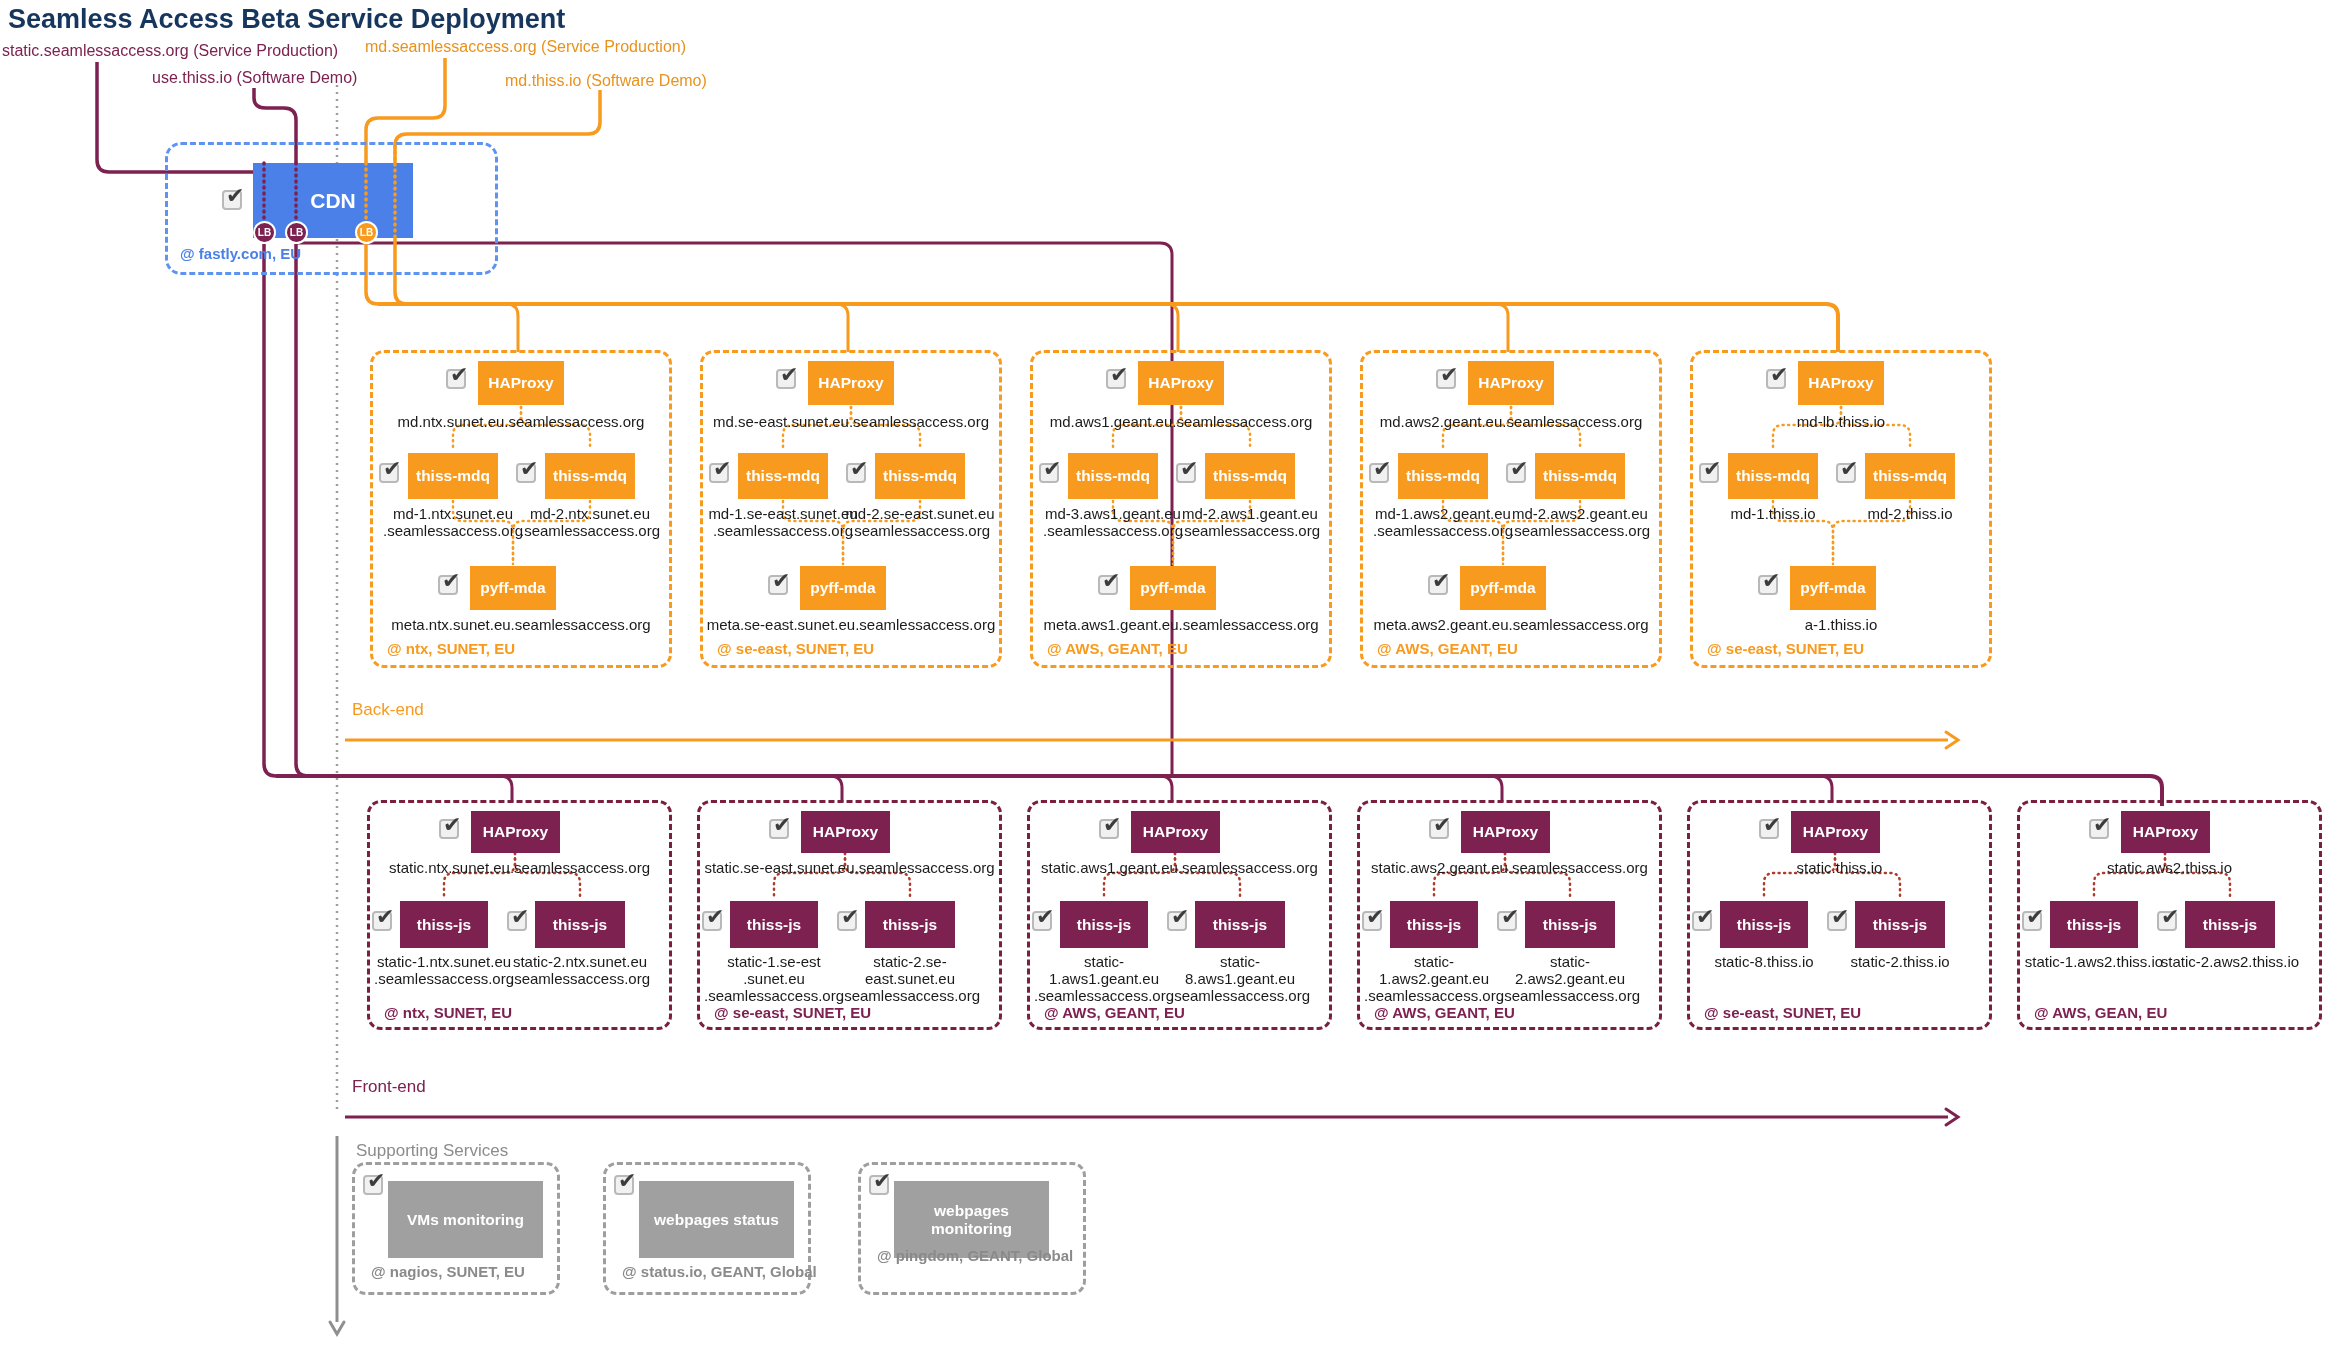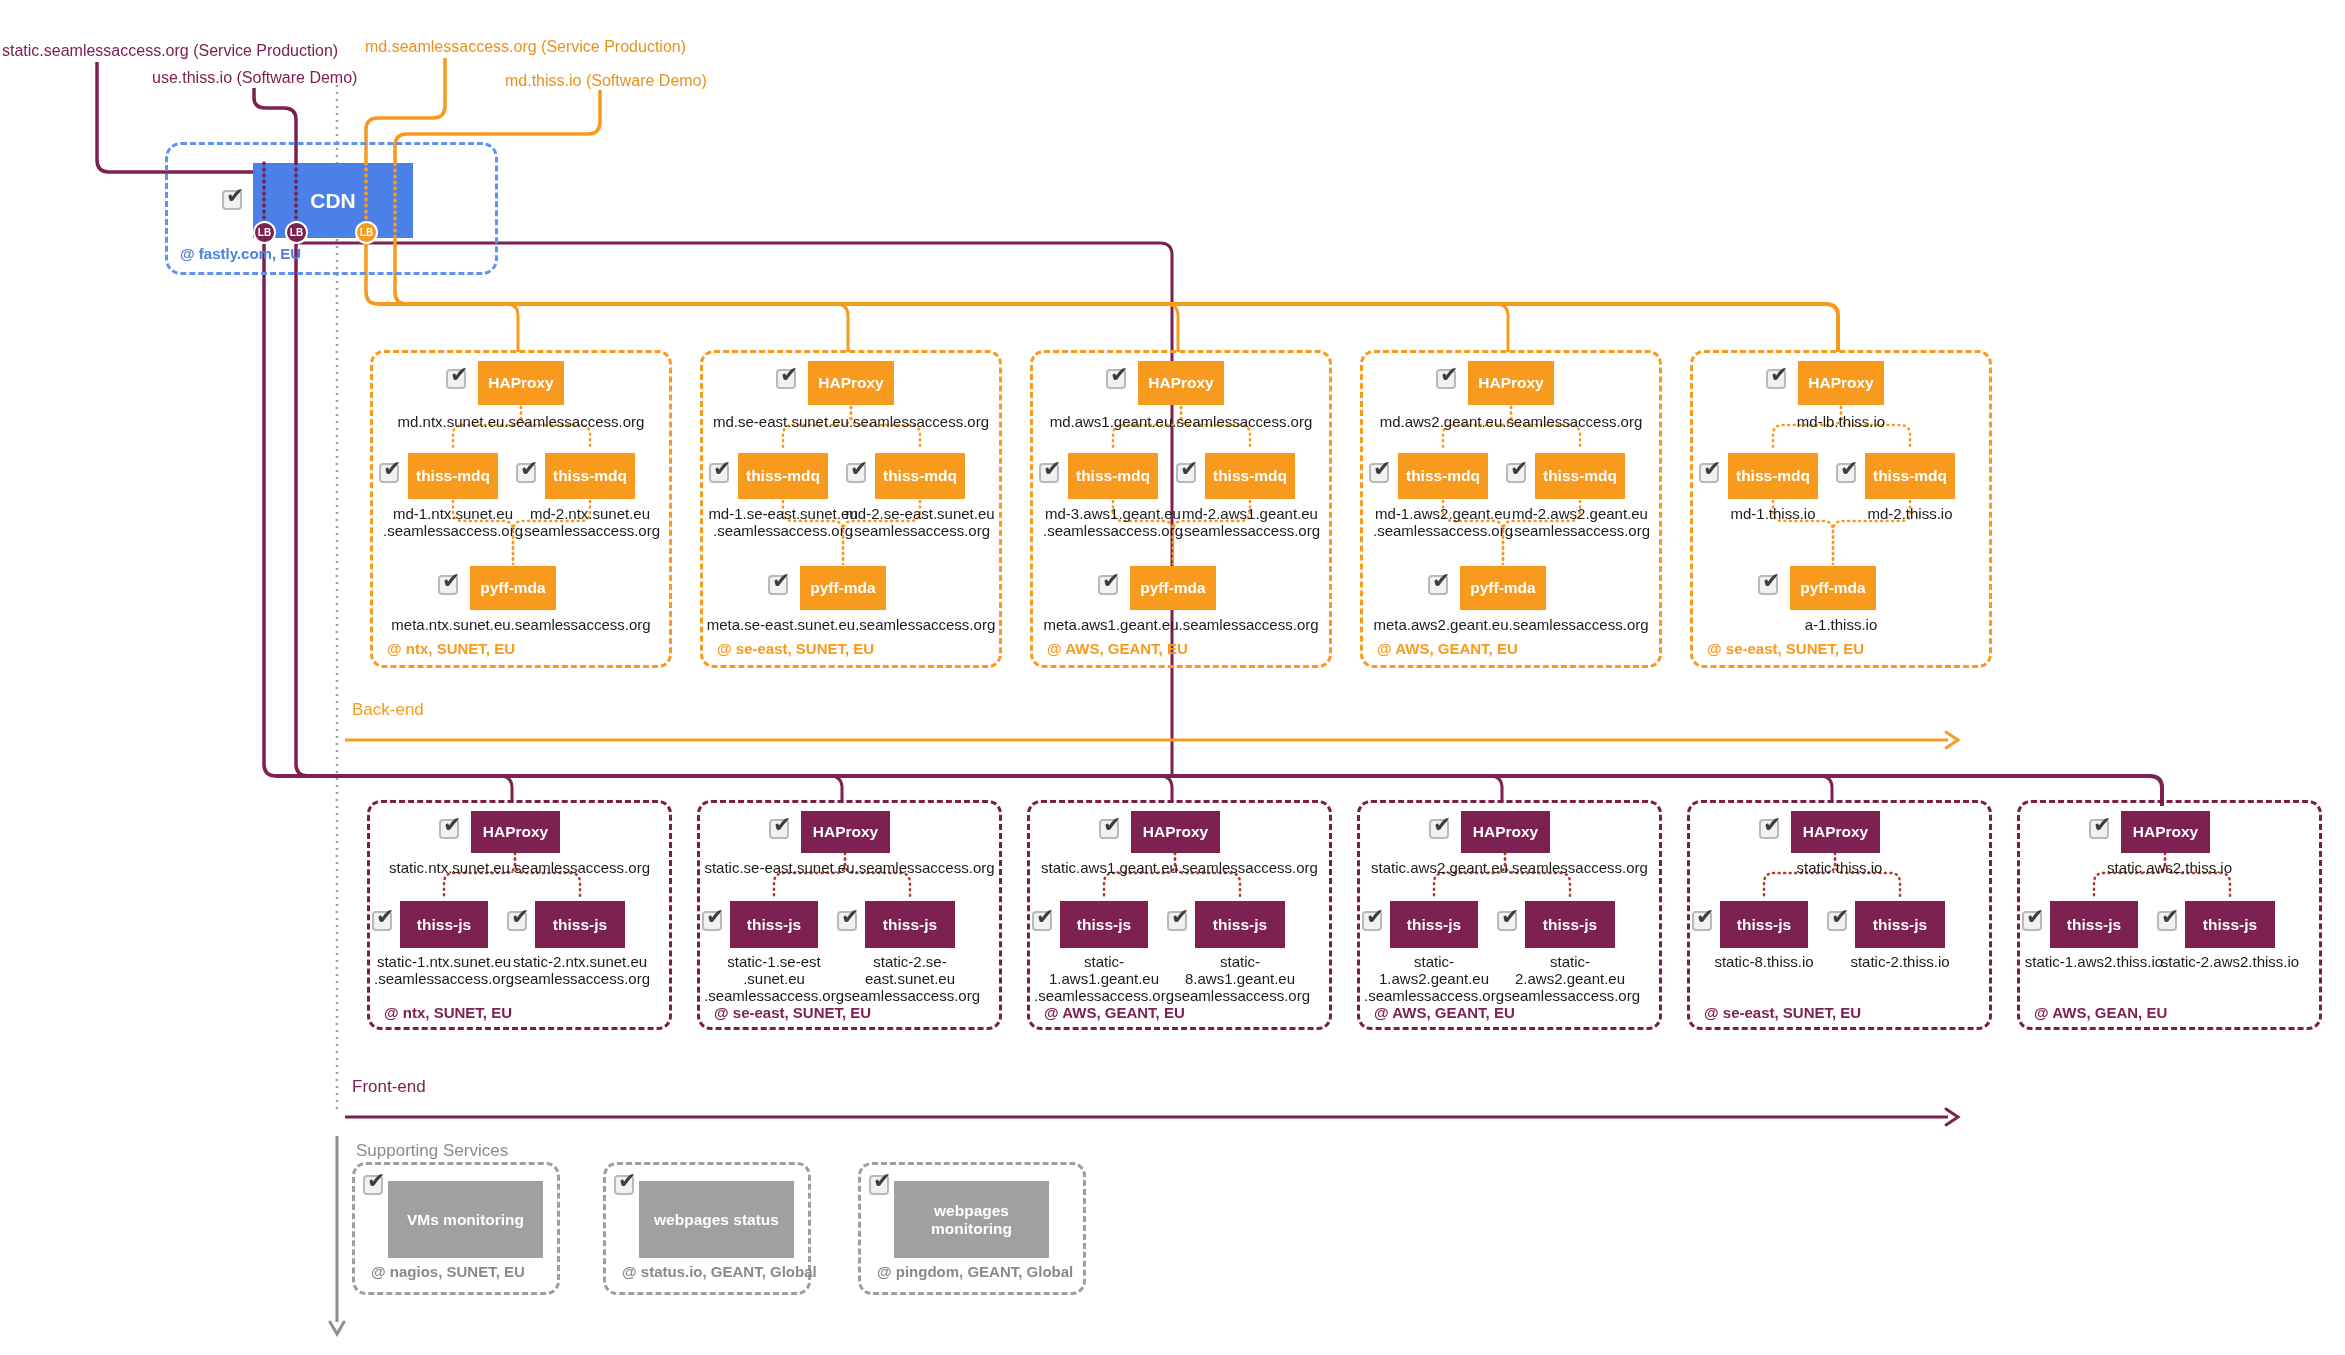--- a/index.html
+++ b/index.html
@@ -67,20 +67,21 @@
     <path d="M1166,304 Q1178,304 1178,316 V352" stroke="#F79A1D" stroke-width="3" fill="none"></path>
     <path d="M1496,304 Q1508,304 1508,316 V352" stroke="#F79A1D" stroke-width="3" fill="none"></path>
 
     <path d="M345,740 H1948" stroke="#F79A1D" stroke-width="3" fill="none"></path>
     <path d="M1946,732 L1958,740 L1946,748" stroke="#F79A1D" stroke-width="3" fill="none" stroke-linecap="round"></path>
 
     <path d="M345,1117 H1948" stroke="#7C2150" stroke-width="3" fill="none"></path>
     <path d="M1946,1109 L1958,1117 L1946,1125" stroke="#7C2150" stroke-width="3" fill="none" stroke-linecap="round"></path>
   </svg>
 
+  <div class="title">Seamless Access Beta Service Deployment</div>
   <div class="legend-label p" style="left:2px;top:42px">static.seamlessaccess.org (Service Production)</div>
   <div class="legend-label o" style="left:365px;top:38px">md.seamlessaccess.org (Service Production)</div>
   <div class="legend-label p" style="left:152px;top:69px">use.thiss.io (Software Demo)</div>
   <div class="legend-label o" style="left:505px;top:72px">md.thiss.io (Software Demo)</div>
 
   <div class="cdn-border"></div>
   <span class="cb" style="left:222px;top:190px"></span>
   <div class="cdn-box">
       <span>CDN</span>
     </div>
@@ -344,16 +345,16 @@
   <div class="support-box" style="left: 603px; width: 208px;">
     <span class="cb" style="left:8px;top:10px"></span>
     <div class="nodebox g support-inner"><span>webpages status</span></div>
     <div class="loc g" style="left:16px;bottom:12px">@ status.io, GEANT, Global</div>
   </div>
 
   <div class="support-box" style="left: 858px; width: 228px;">
     <span class="cb" style="left:8px;top:10px"></span>
     <div class="nodebox g support-inner"><span>webpages
 monitoring</span></div>
-    <div class="loc g" style="left:16px;bottom:12px">@ pingdom, GEANT, Global</div>
+    <div class="loc g" style="left:16px;bottom:28px">@ pingdom, GEANT, Global</div>
   </div>
 </div>
 </div>
 
 </body></html>

